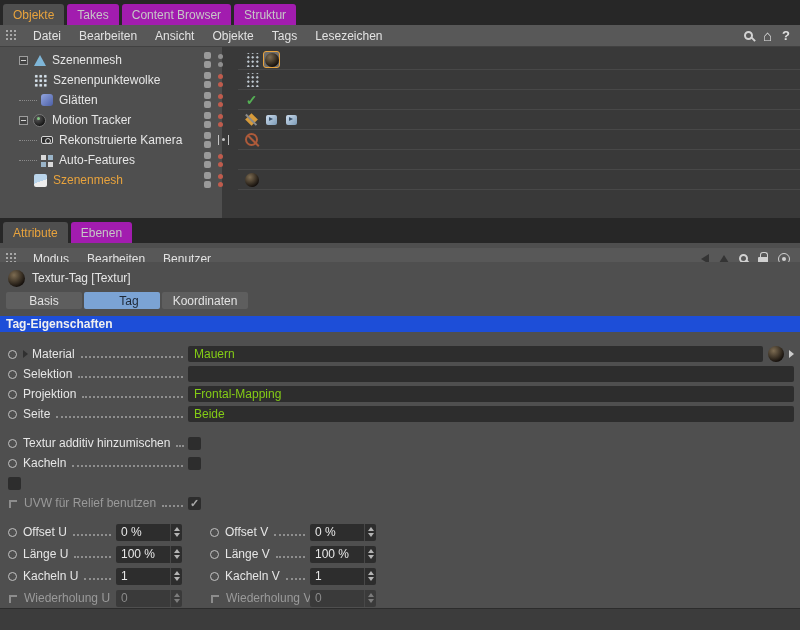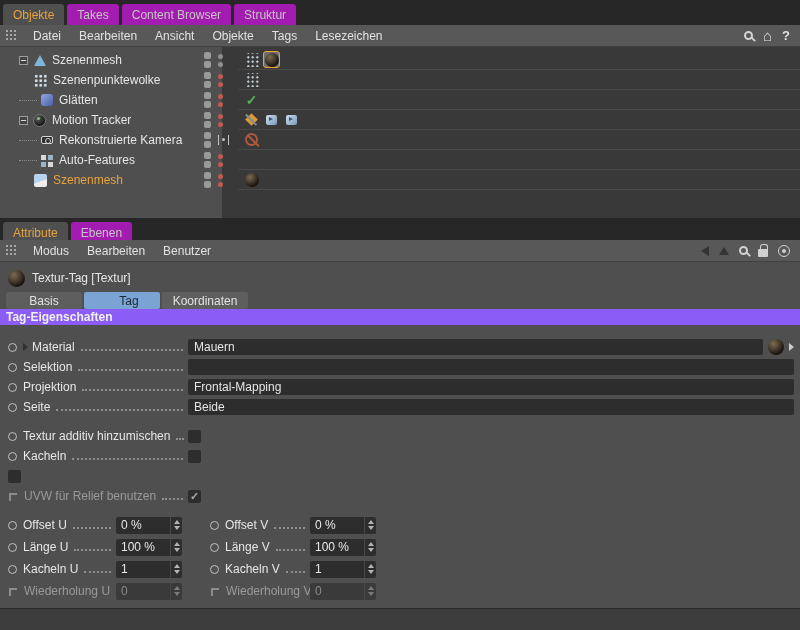--- a/index.html
+++ b/index.html
@@ -87,33 +87,33 @@
   .title-row { display:flex; align-items:center; height:22px; padding-left:8px; }
   .title-thumb { width:17px; height:17px; border-radius:50%; background:radial-gradient(circle at 35% 30%, #7d6c52, #15100c 75%); margin-right:7px; flex:none; }
 
   .mode-tabs { display:flex; gap:2px; margin:3px 0 0 6px; }
   .mode-tab { height:17px; padding:0 2px; display:flex; align-items:center; justify-content:center; background:#5e5e5e; color:#e2e2e2; border-radius:2px; }
   .mode-tab.basis { width:76px; }
   .mode-tab.tag { width:76px; }
   .mode-tab.koord { width:86px; }
   .mode-tab.active { background:#7ba3d4; color:#1d2836;padding-left:16px; }
 
-  .section-header { height:16px; background:#8b5cf6; color:#f0f0f0; font-weight:bold; display:flex; align-items:center; padding-left:6px; }
+  .section-header { margin-top:7px; height:16px; background:#1d4ed8; color:#f0f0f0; font-weight:bold; display:flex; align-items:center; padding-left:6px; }
 
   .props { margin-top:12px; }
   .prop-row { display:flex; align-items:center; height:20px; padding:0 6px 0 8px; }
   .prop-left { width:180px; display:flex; align-items:center; flex:none; }
   .ring { width:9px; height:9px; border:1.5px solid #c2c2c2; border-radius:50%; flex:none; margin-right:6px; }
   .corner { width:8px; height:8px; border-left:2px solid #8d8d8d; border-top:2px solid #8d8d8d; flex:none; margin:2px 7px 0 1px; }
   .leader { flex:1; height:1px; border-bottom:2px dotted #8f8f8f; margin:6px 5px 0 6px; min-width:8px; }
   .plabel { white-space:nowrap; }
   .plabel.dim, .dim { color:#9a9a9a; }
   .mat-expand { width:0; height:0; border-top:4px solid transparent; border-bottom:4px solid transparent; border-left:5px solid #303030; margin-right:4px; flex:none; }
 
-  .field { height:16px; background:#2d2d2d; border-radius:2px; display:flex; align-items:center; padding:0 6px; color:#e5e5e5; overflow:hidden; white-space:nowrap; }
+  .field { height:16px; background:#2d2d2d; border-radius:2px; display:flex; align-items:center; padding:0 6px; color:#84cc16; overflow:hidden; white-space:nowrap; }
   .field.grow { flex:1; }
   .mat-thumb { width:16px; height:16px; border-radius:50%; background:radial-gradient(circle at 35% 30%, #7d6c52, #15100c 75%); margin-left:5px; flex:none; }
   .mat-arrow { width:0; height:0; border-top:4px solid transparent; border-bottom:4px solid transparent; border-left:5px solid #cccccc; margin-left:5px; flex:none; }
 
   .checkbox { width:13px; height:13px; background:#2d2d2d; border-radius:2px; display:flex; align-items:center; justify-content:center; color:#a8a8a8; font-size:11px; font-weight:bold; flex:none; }
 
   .spacer9 { height:9px; } .spacer8 { height:8px; }
 
   .num-row { display:flex; align-items:center; height:22px; padding:0 6px 0 8px; }
   .num-left { width:108px; display:flex; align-items:center; flex:none; }
@@ -343,21 +343,21 @@
 
   <div class="tabbar" style="top:218px;">
     <div class="tab active">
         <span>Attribute</span>
       </div>
     <div class="tab">
         <span>Ebenen</span>
       </div>
   </div>
 
-  <div class="menubar" style="top:240px;">
+  <div class="menubar" style="top:248px;">
     <span class="grip"></span>
     <span class="menu-item">Modus</span>
     <span class="menu-item">Bearbeiten</span>
     <span class="menu-item">Benutzer</span>
     <span class="menu-right">
       <span class="icon-back"></span>
       <span class="icon-up"></span>
       <span class="icon-search"></span>
       <span class="icon-lock"></span>
       <span class="icon-target"></span>

